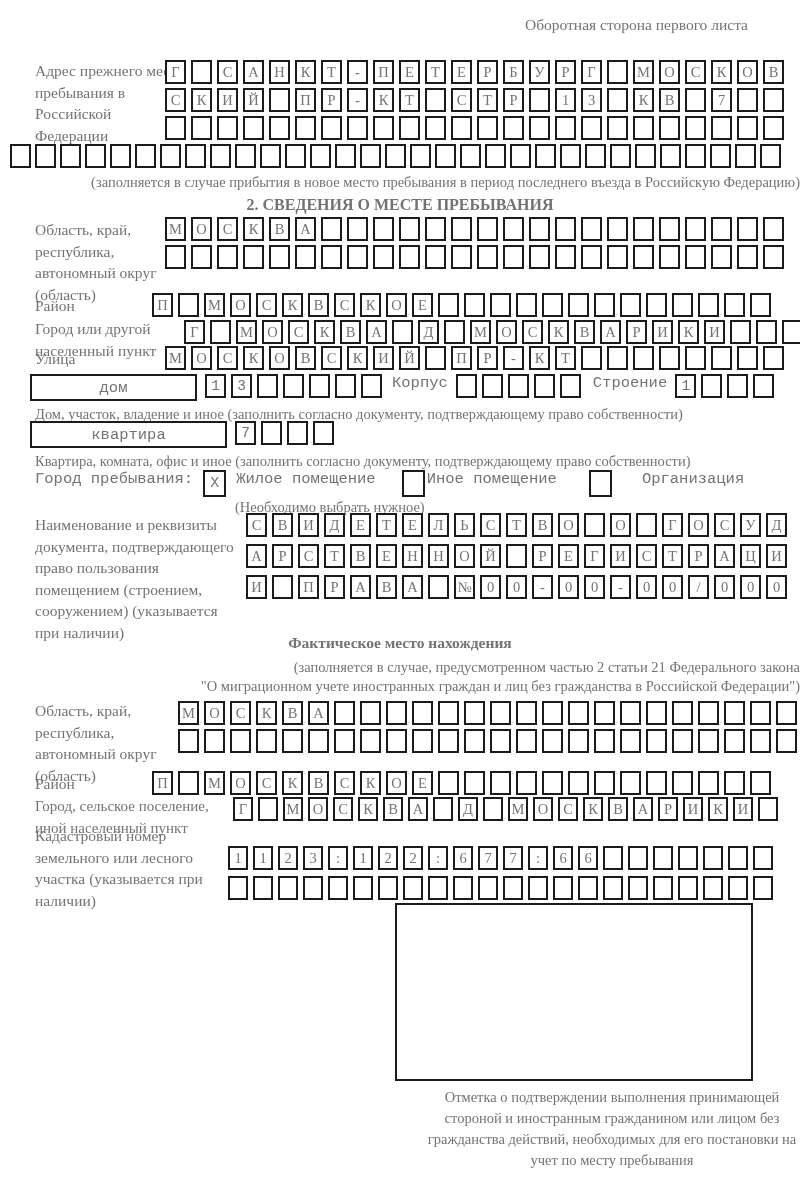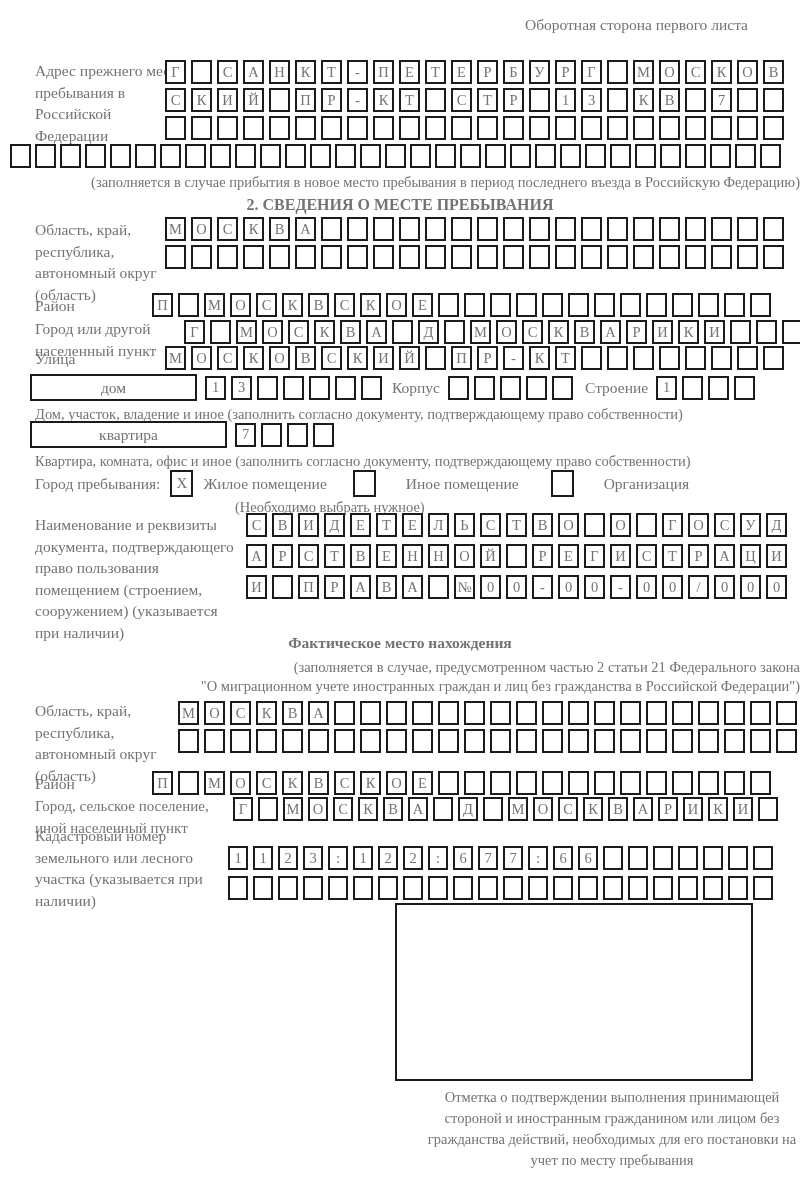--- a/index.html
+++ b/index.html
@@ -17,21 +17,21 @@
   .section-title { position:absolute; left:0; width:100%; text-align:center; font-weight:bold; font-size:16px; }
   .grid { position:absolute; display:flex; gap:5px; }
   .cell {
     width:21px; height:24px; border:2px solid #1b1b1b; background:#ffffff;
     display:flex; align-items:center; justify-content:center;
     font-size:14.5px; flex:none;
   }
   .grid.overflow { gap:4px; }
   .grid.tight .cell { width:20px; }
   .grid.inline { position:static; }
-  .hrow { position:absolute; display:flex; align-items:center; }
+  .hrow { position:absolute; display:flex; align-items:flex-start;font-family:Liberation Mono, monospace; }
   .fieldbox {
     height:27px; border:2px solid #1b1b1b; display:flex; align-items:center;
     justify-content:center; font-size:15.5px; flex:none;
   }
   .inline-lbl { font-size:15.5px; flex:none; }
   .checkbox {
     width:23px; height:27px; border:2px solid #1b1b1b; display:inline-flex;
     align-items:center; justify-content:center; font-size:15px; flex:none;
   }
   .stamp-box { position:absolute; left:395px; top:903px; width:358px; height:178px; border:2px solid #1b1b1b; }
@@ -336,21 +336,21 @@
         <span class="cell"></span>
       </span>
   </div>
   <div class="note" style="left:35px;top:452px">Квартира, комната, офис и иное (заполнить согласно документу, подтверждающему право собственности)</div>
 
   <div class="hrow" style="left:35px;top:470px">
     <span class="inline-lbl">Город пребывания:</span>
     <span class="checkbox" style="margin-left:10px">X</span>
     <span class="inline-lbl" style="margin-left:10px">Жилое помещение</span>
     <span class="checkbox" style="margin-left:26px"></span>
-    <span class="inline-lbl" style="margin-left:30px">Иное помещение</span>
+    <span class="inline-lbl" style="margin-left:2px">Иное помещение</span>
     <span class="checkbox" style="margin-left:32px"></span>
     <span class="inline-lbl" style="margin-left:30px">Организация</span>
   </div>
   <div class="note" style="left:235px;top:498px">(Необходимо выбрать нужное)</div>
 
   <div class="lbl" style="left:35px;top:514px;width:208px">Наименование и реквизиты документа, подтверждающего право пользования помещением (строением, сооружением) (указывается при наличии)</div>
   <div class="grid" style="left:246px;top:513px">
       <span class="cell">С</span>
       <span class="cell">В</span>
       <span class="cell">И</span>

